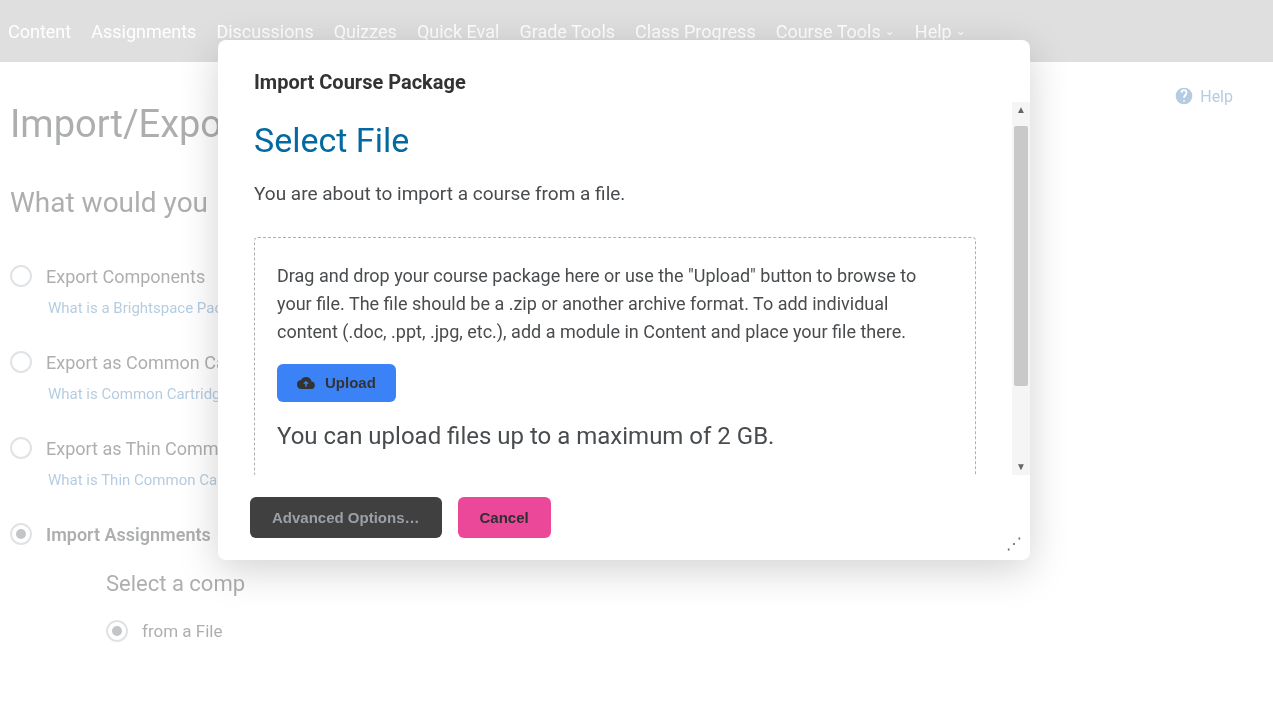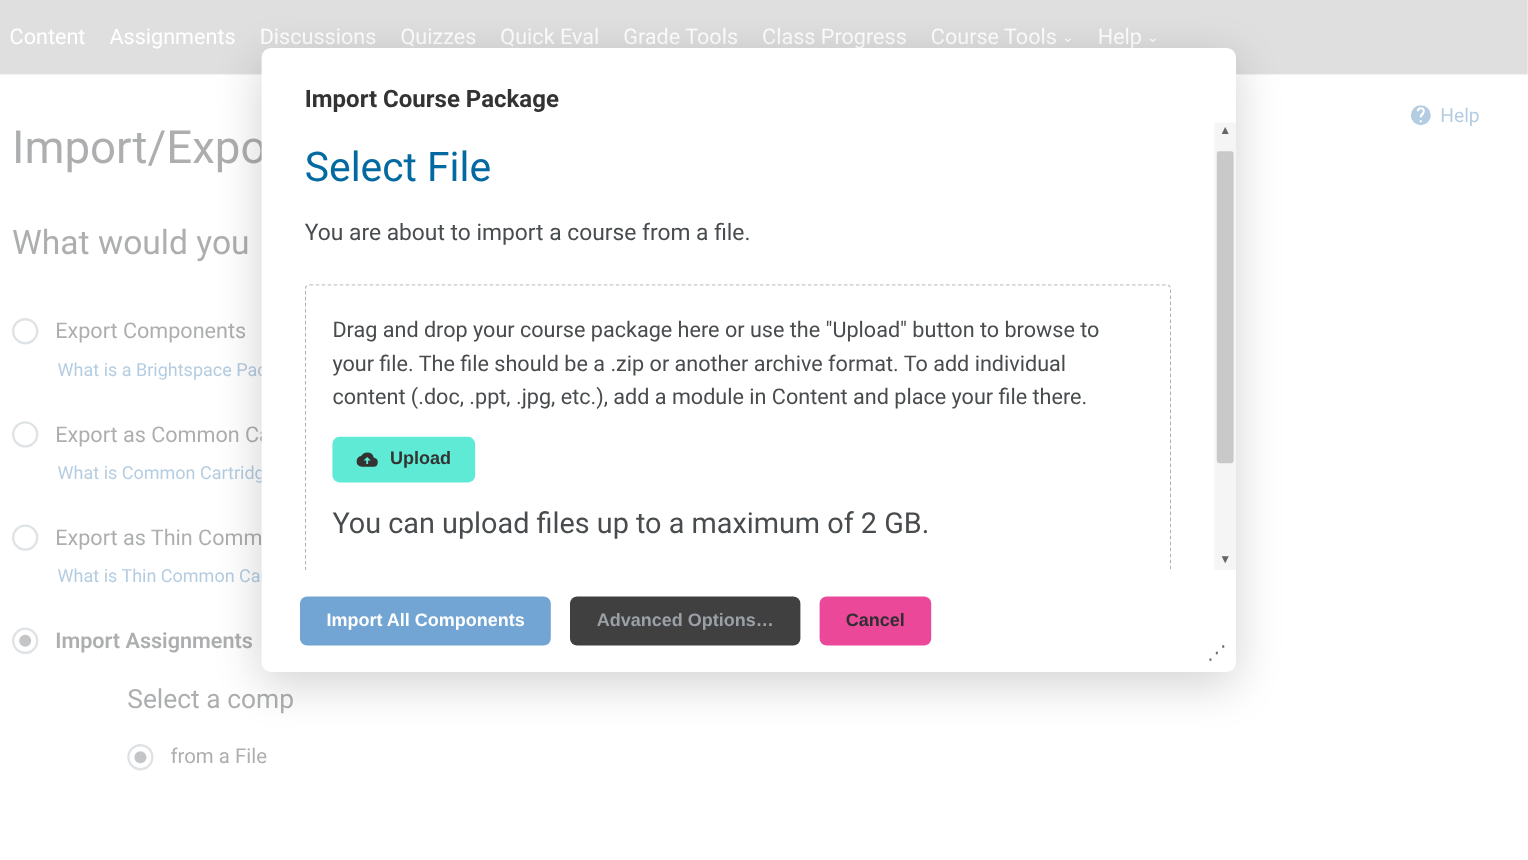--- a/index.html
+++ b/index.html
@@ -191,21 +191,21 @@
     border-radius: 4px;
     padding: 24px 22px 26px 22px;
   }
   .dz-instr {
     font-size: 18px;
     color: #494c4e;
     line-height: 1.55;
     margin-bottom: 18px;
   }
   .upload-btn {
-    background: #5eead4;
+    background: #3b82f6;
     border: none;
     border-radius: 6px;
     padding: 10px 20px;
     font-size: 15px;
     font-weight: 600;
     color: #333;
     display: inline-flex;
     align-items: center;
     gap: 10px;
     cursor: pointer;
@@ -354,18 +354,17 @@
         <div class="dz-limit">You can upload files up to a maximum of 2 GB.</div>
       </div>
     </div>
     <div class="modal-scrollbar">
       <div class="arrow up">▲</div>
       <div class="thumb"></div>
       <div class="arrow down">▼</div>
     </div>
   </div>
   <div class="modal-footer">
-    <button class="btn primary">Import All Components</button>
     <button class="btn secondary">Advanced Options…</button>
     <button class="btn tertiary">Cancel</button>
     <div class="resize-handle">⋰</div>
   </div>
 </div>
 
 </body></html>

